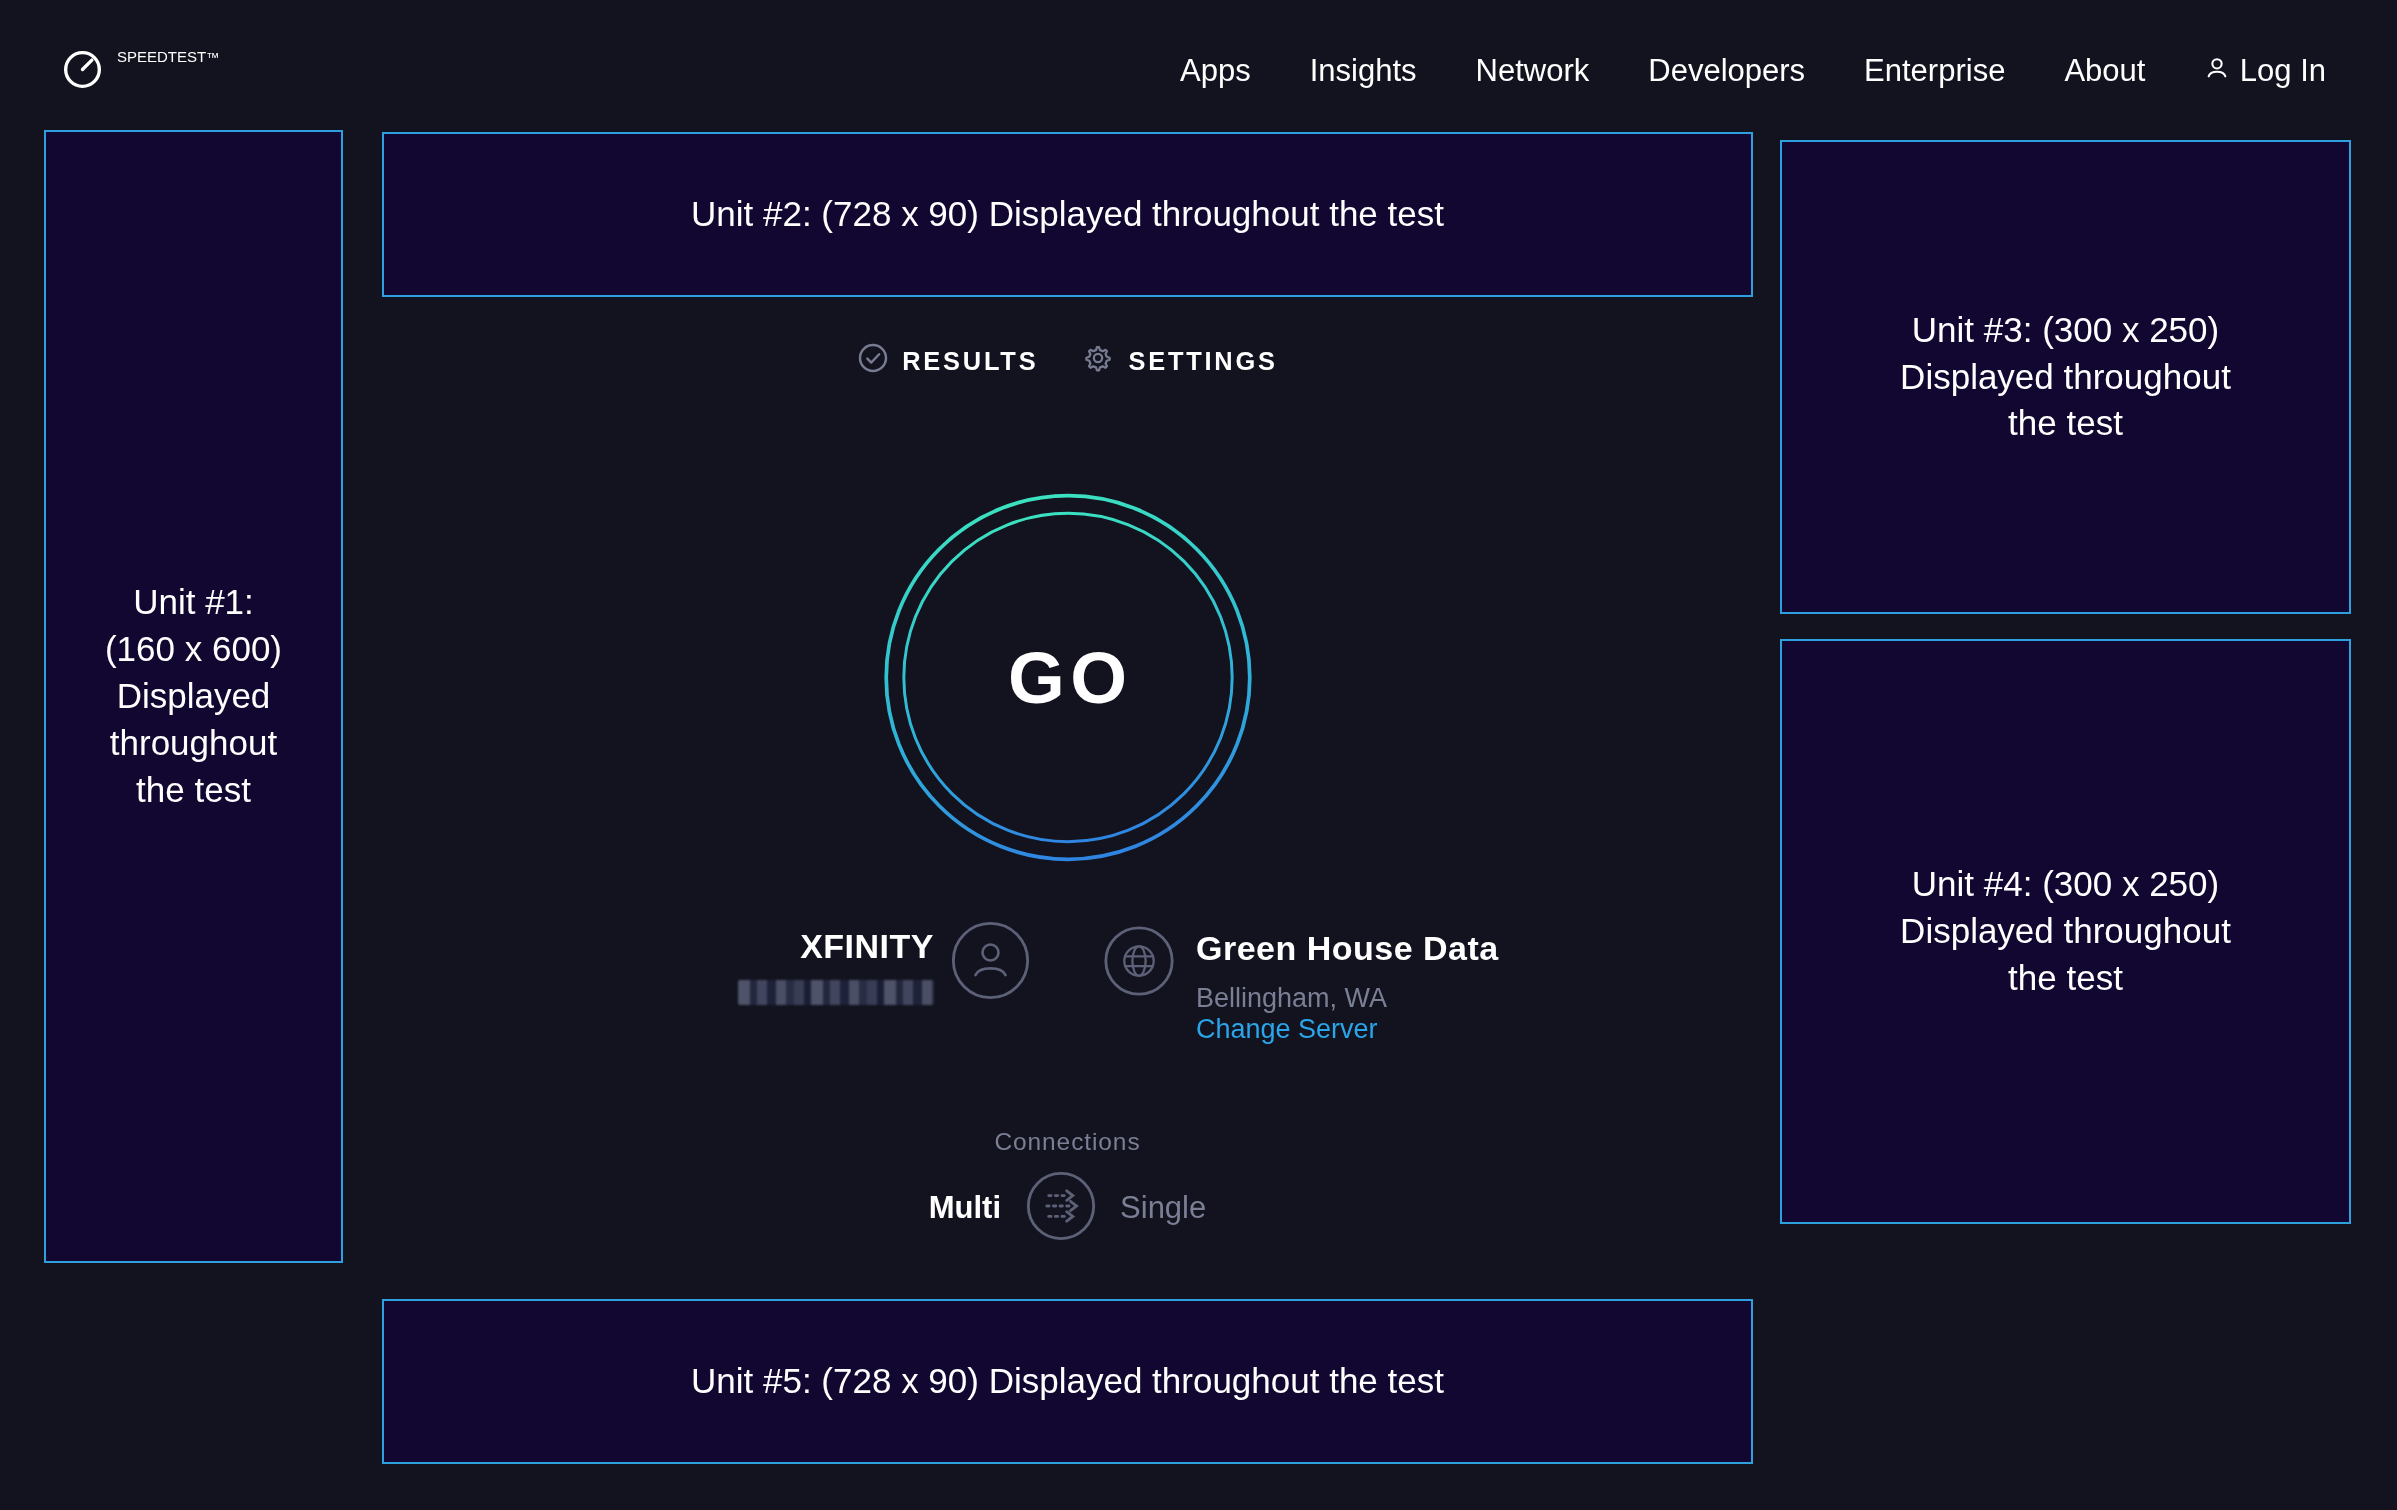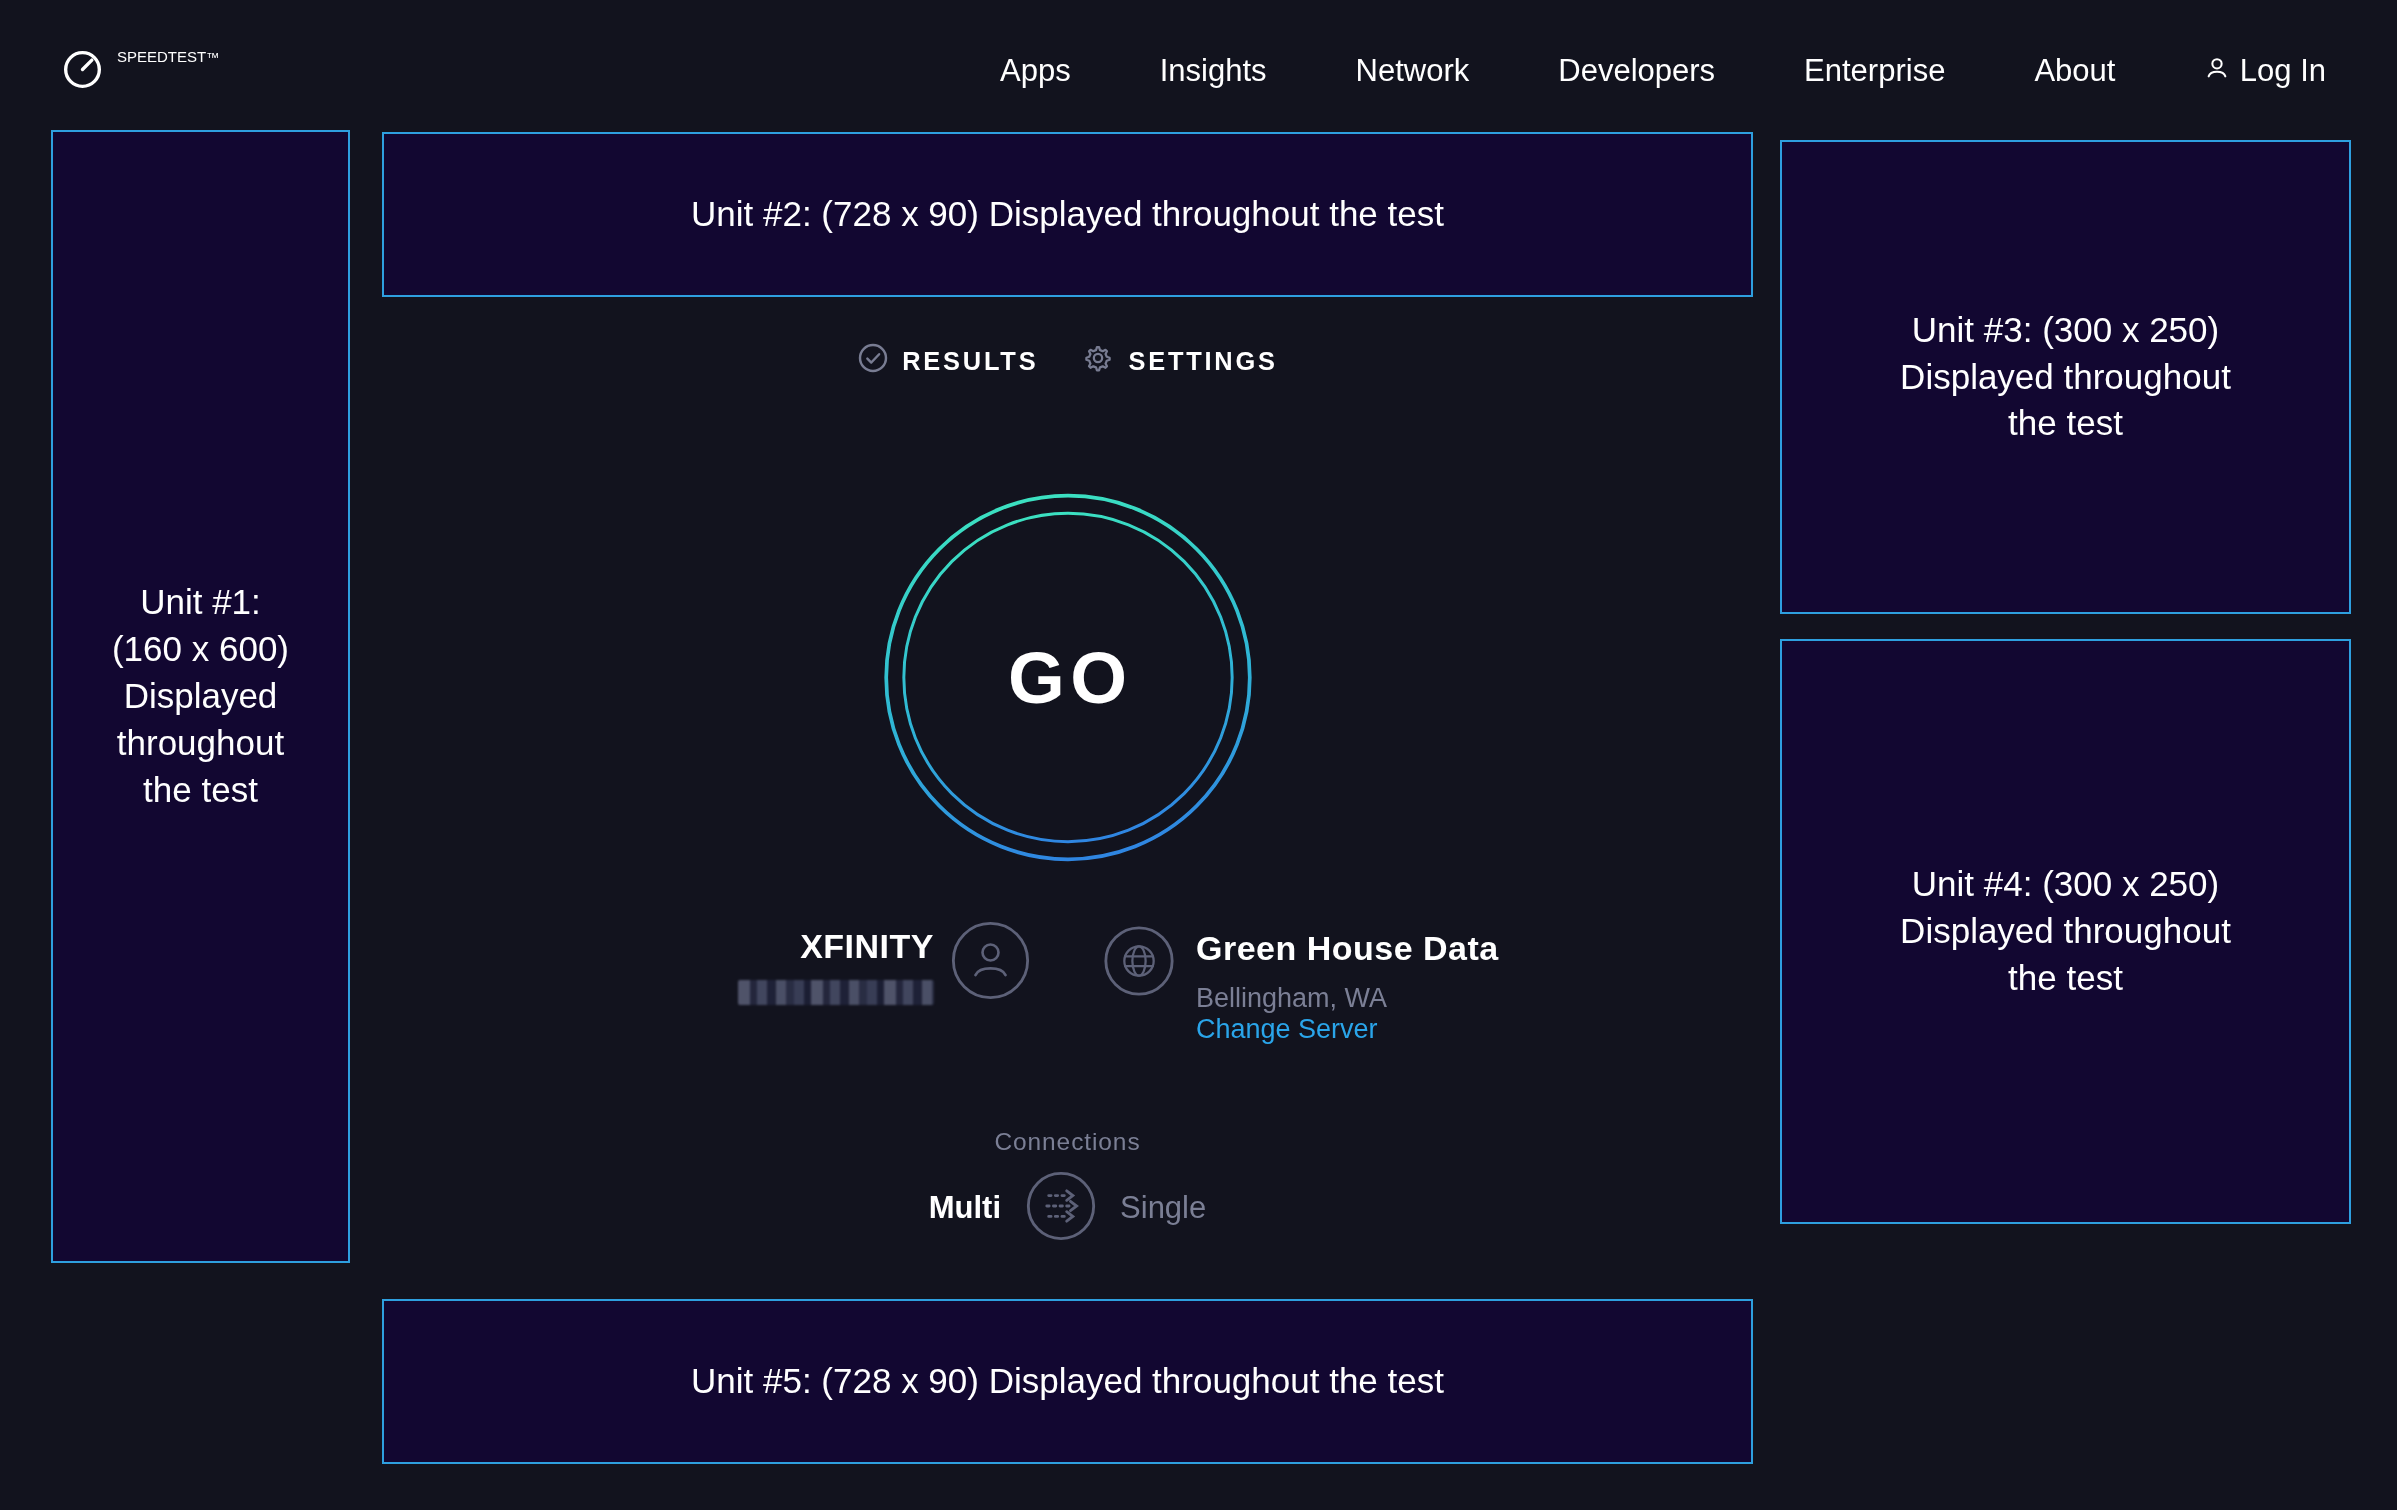--- a/index.html
+++ b/index.html
@@ -10,32 +10,32 @@
     background:var(--page-bg,#12131e); color:var(--text-primary,#fff);
   }
 
   
   .header { position:absolute; top:0; left:12px; width:100%; height:130px;
             display:flex; align-items:center; justify-content:space-between;
             padding:12px 83px 0 49px; }
   .logo { display:flex; align-items:flex-start; gap:13px; }
   .logo sup { font-size:13px; font-weight:400; vertical-align:top; line-height:19px; }
   .nav { display:flex; align-items:center; gap:59px; }
-  .nav a { color:var(--text-primary,#fff); text-decoration:none; font-size:31px; font-weight:500; cursor:pointer;margin-left:30px; }
+  .nav a { color:var(--text-primary,#fff); text-decoration:none; font-size:31px; font-weight:500; cursor:pointer; }
   .login { display:flex; align-items:center; gap:9.4px; }
 
   
   .ad {
     position:absolute; background:var(--ad-bg,#120731);
     border:2.8px solid var(--accent,#2e9fdf);
     display:flex; align-items:center; justify-content:center;
     text-align:center; font-size:35px; line-height:1.34; font-weight:400;
     white-space:pre-line; color:var(--text-primary,#fff); cursor:pointer;
   }
-  .ad-1 { left:51px;  top:130px; width:299px;  height:1133px;justify-content:center; }
+  .ad-1 { left:44px;  top:130px; width:299px;  height:1133px;justify-content:center; }
   .ad-3 { left:1780px; top:140px; width:571px; height:474px; }
   .ad-4 { left:1780px; top:639px; width:571px; height:585px; }
 
   
   .main-col { position:absolute; left:382px; top:132px; width:1371px; height:1379px; }
   .ad-2 { position:absolute; top:0;      left:0; width:1371px; height:165px; }
   .ad-5 { position:absolute; top:1167px; left:0; width:1371px; height:165px; }
 
   .tabs-row { position:absolute; top:209px; width:100%; display:flex;
               justify-content:center; gap:43px; }

